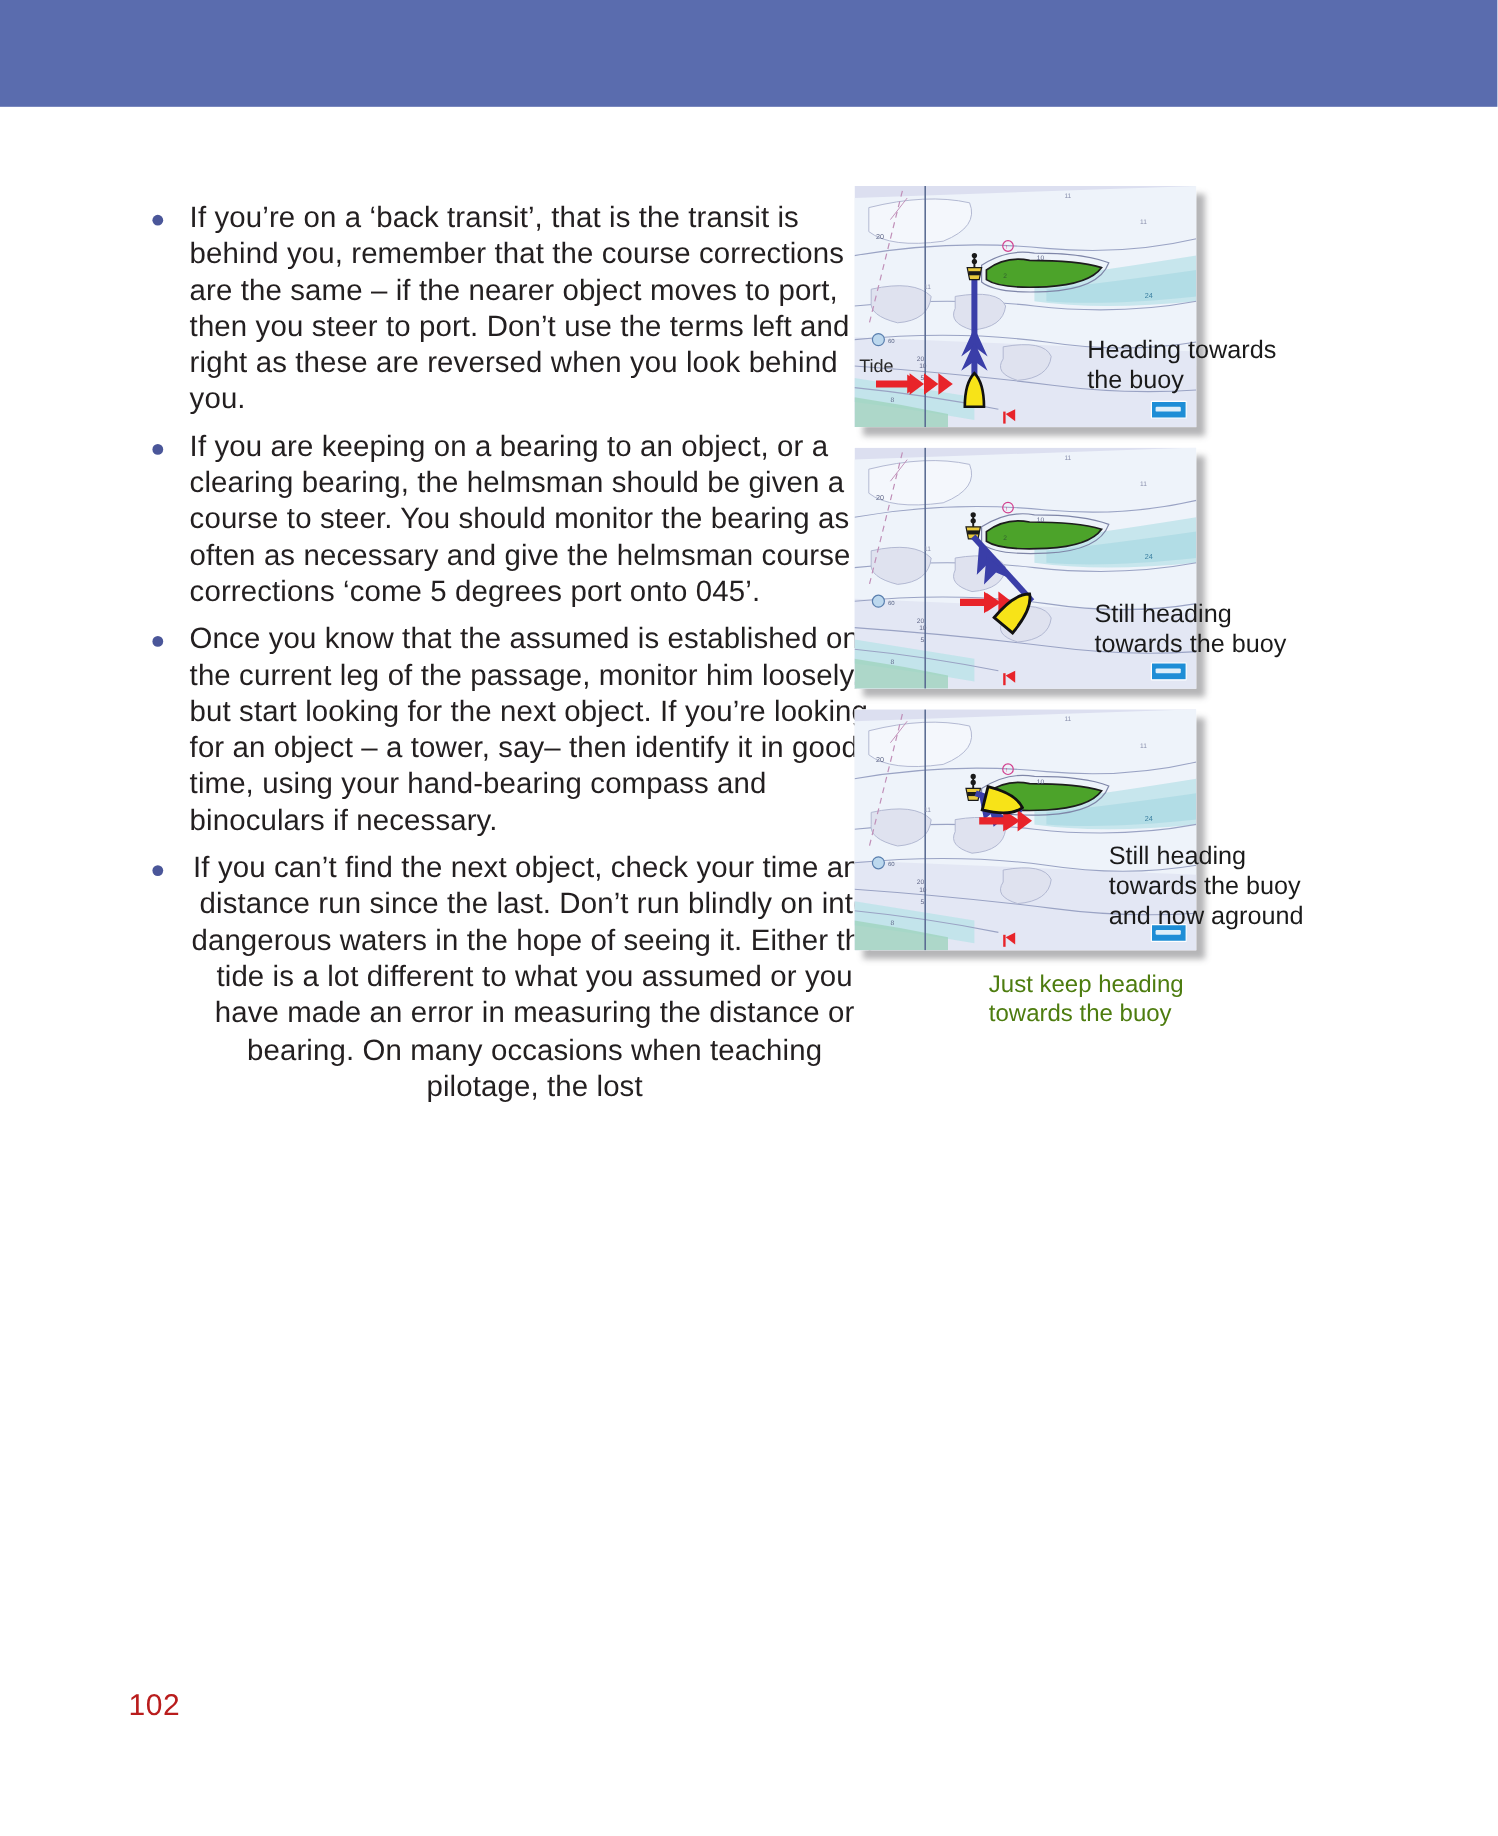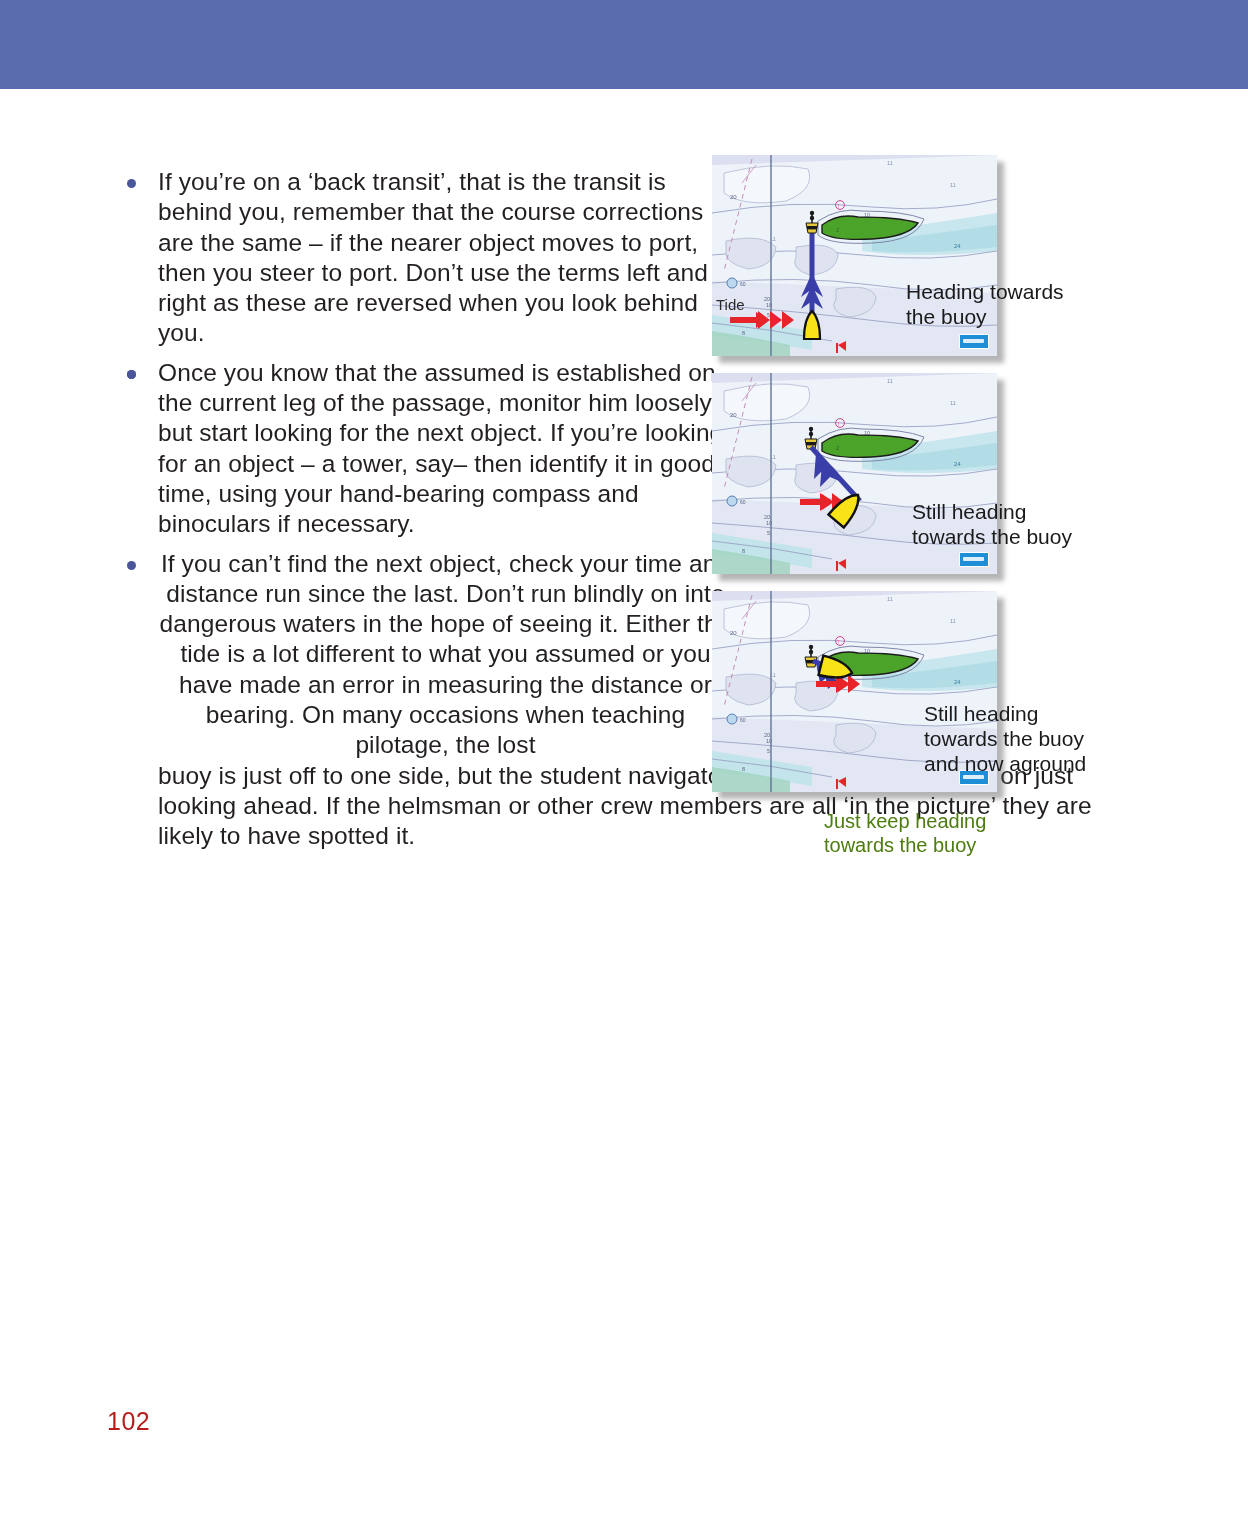--- a/index.html
+++ b/index.html
@@ -180,31 +180,31 @@
   <div class="content">
     <ul class="bullet-list">
 
       <li class="bullet-item narrow">
         <span class="dot"></span>
         <span>If you’re on a ‘back transit’, that is the transit is behind you, remember that the course corrections are the same – if the nearer object moves to port, then you steer to port. Don’t use the terms left and right as these are reversed when you look behind you.</span>
       </li>
 
       <li class="bullet-item narrow">
         <span class="dot"></span>
+        <span>If you are keeping on a bearing to an object, or a clearing bearing, the helmsman should be given a course to steer. You should monitor the bearing as often as necessary and give the helmsman course corrections ‘come 5 degrees port onto 045’.</span>
       </li>
 
       <li class="bullet-item narrow">
         <span class="dot"></span>
         <span>Once you know that the assumed is established on the current leg of the passage, monitor him loosely, but start looking for the next object. If you’re looking for an object – a tower, say– then identify it in good time, using your hand-bearing compass and binoculars if necessary.</span>
       </li>
 
       <li class="bullet-wrap">
         <span class="dot"></span>
         <div class="seg-narrow">If you can’t find the next object, check your time and distance run since the last. Don’t run blindly on into dangerous waters in the hope of seeing it. Either the tide is a lot different to what you assumed or you have made an error in measuring the distance or bearing. On many occasions when teaching pilotage, the lost</div>
-        <div class="seg-wide">buoy is just off to one side, but the student navigator has been concentrating on just looking ahead. If the helmsman or other crew members are all ‘in the picture’ they are likely to have spotted it.</div>
       </li>
 
     </ul>
   </div>
 
   <div class="figures">
 
     <div class="figure">
       <div class="chart-clip">
         <svg class="chart" width="285" height="201" viewBox="0 0 285 201">

